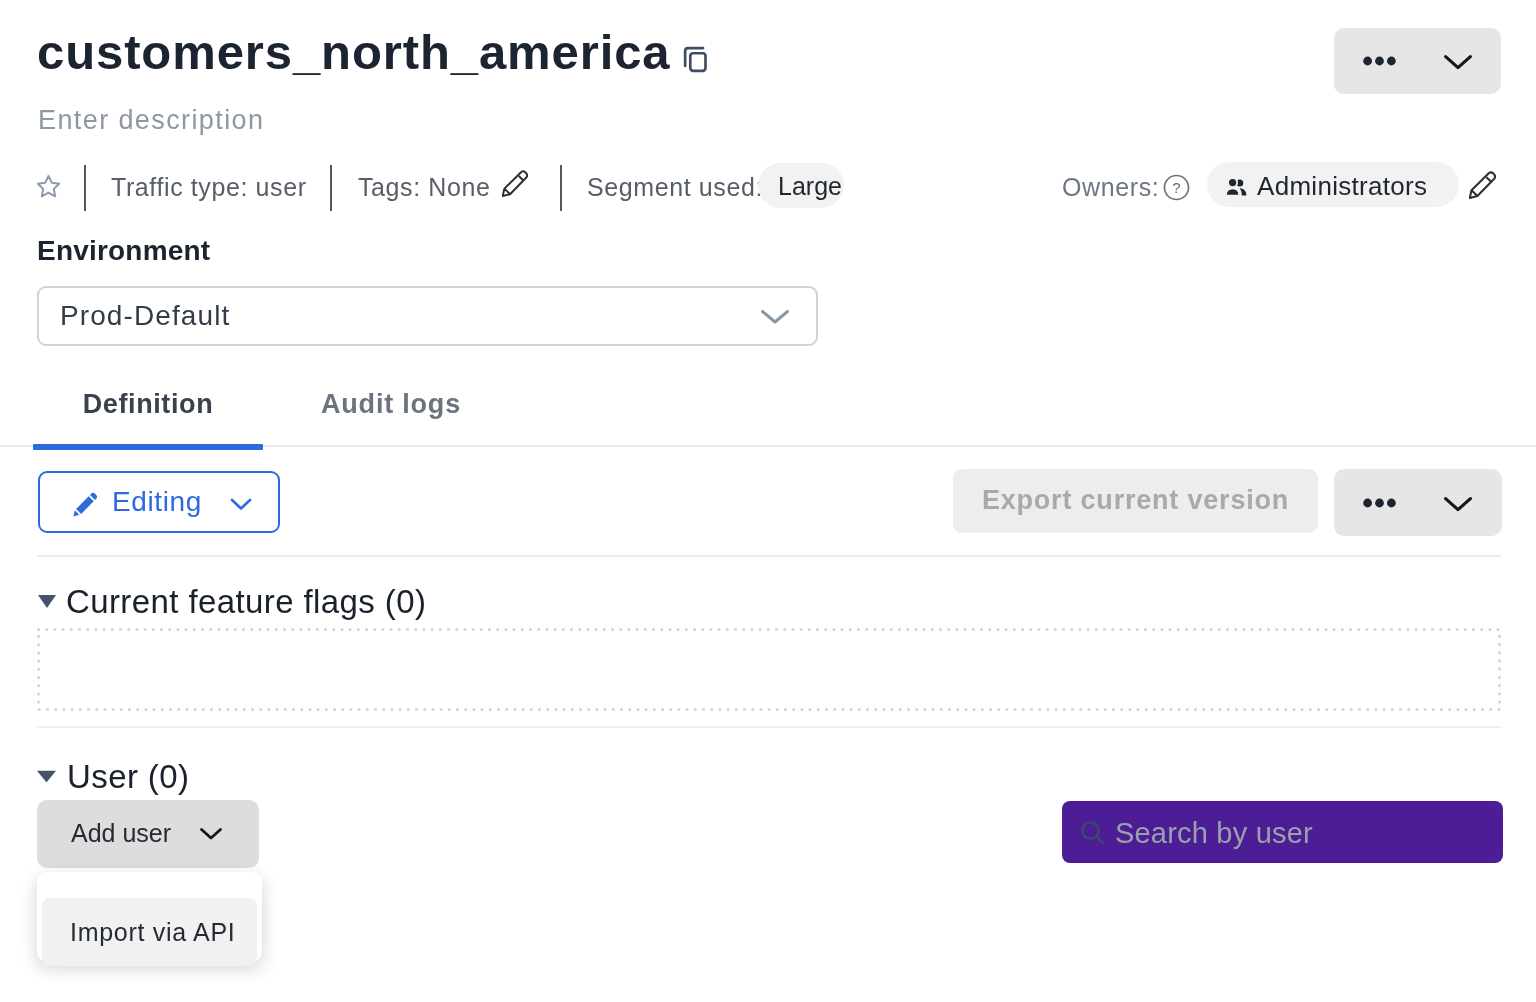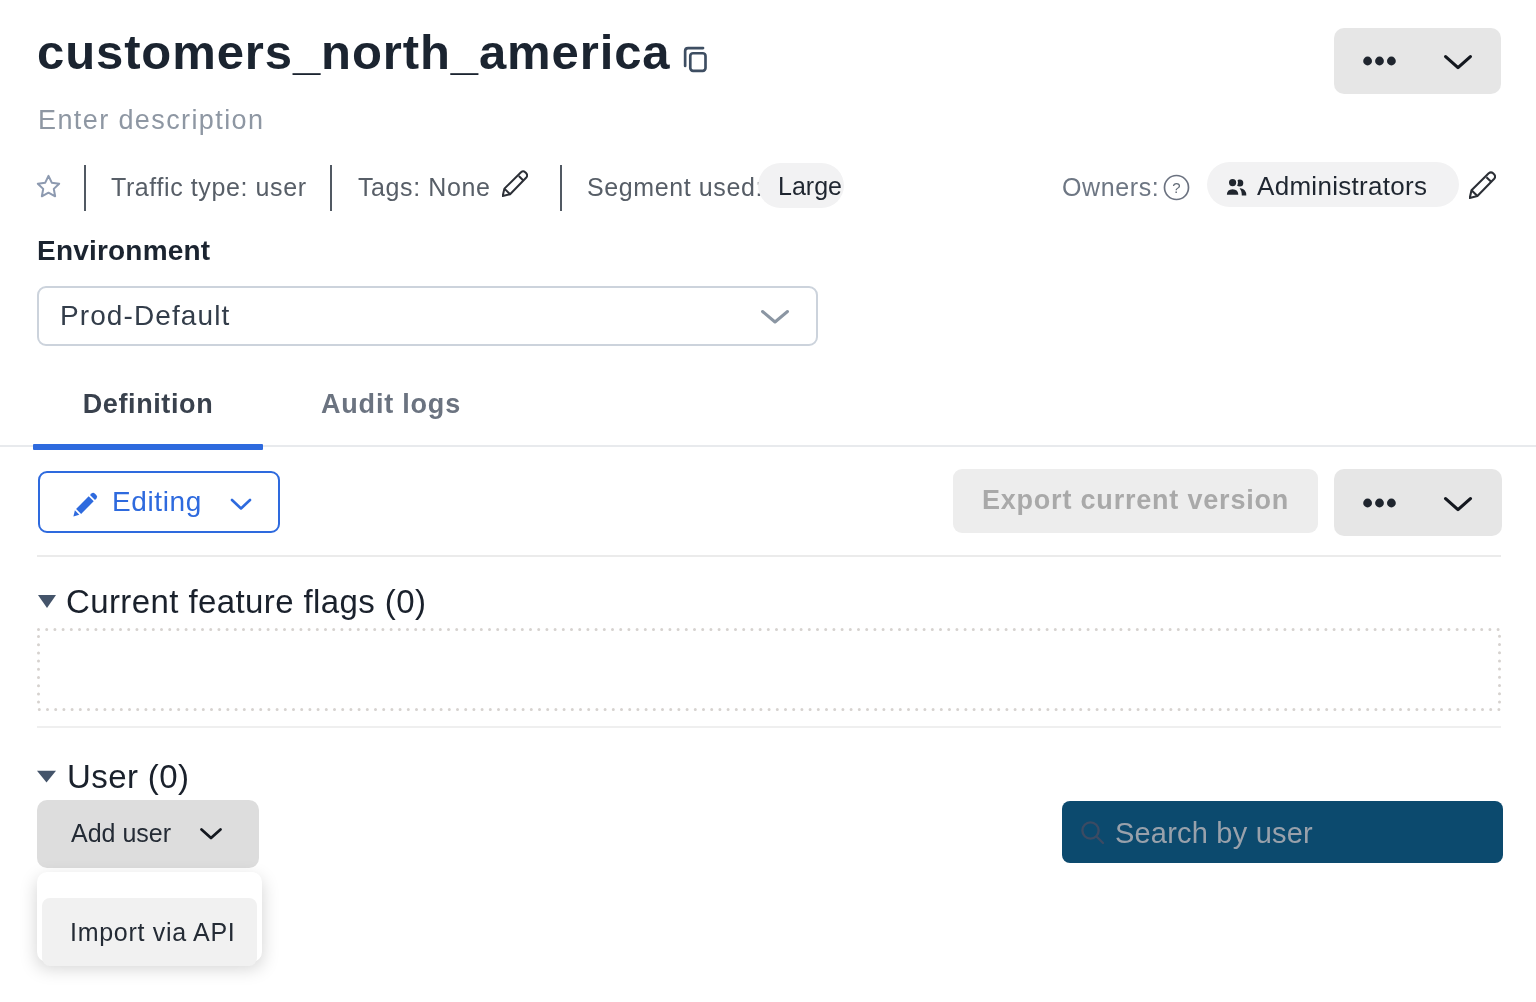--- a/index.html
+++ b/index.html
@@ -23,21 +23,21 @@
 .dotsbtn { border-radius:10px; background:#e6e6e6; }
 .hr1 { left:37px; top:555px; width:1464px; height:2px; background:#ebebeb; }
 .sechead { font-size:33px; color:#1a212c; letter-spacing:0.4px; }
 .dotbox { left:37px; top:628px; width:1464px; height:83px; }
 .dotbox .inner { position:absolute; width:100%; top:24px; text-align:center; font-size:25px; color:#222a36; }
 .dotbox .lnk { color:#3a6fd8; font-weight:700; }
 .hr2 { left:37px; top:726px; width:1464px; height:2px; background:#efefef; }
 .addbtn { left:37px; top:800px; width:222px; height:68px; border-radius:10px; background:#dddddd; }
 .menu { left:37px; top:872px; width:225px; height:90px; background:#fff; border-radius:10px; box-shadow:0 6px 18px rgba(0,0,0,0.18); }
 .menuitem { position:absolute; left:5px; top:26px; width:215px; height:68px; background:#f1f1f1; border-radius:8px; font-size:25px; color:#242b35; line-height:68px; padding-left:28px; letter-spacing:0.7px; }
-.search { left:1062px; top:801px; width:441px; height:62px; background:#0c4a6e; border-radius:8px; }
+.search { left:1062px; top:801px; width:441px; height:62px; background:#4c1d95; border-radius:8px; }
 .search span { position:absolute; left:53px; top:16px; font-size:29px; color:#99a1ab; letter-spacing:0.2px; }
 </style>
 </head>
 <body>
 <div class="abs title">customers_north_america</div>
 <svg class="abs" style="left:681px;top:44px" width="28" height="30" viewBox="0 0 26 28">
   <path d="M3.8 20.5 L3.8 6.5 Q3.8 3.8 6.5 3.8 L20.5 3.8" fill="none" stroke="#3e4e62" stroke-width="2.5" stroke-linecap="round"></path>
   <rect x="8.6" y="8.6" width="14.2" height="16.4" rx="2.6" fill="none" stroke="#3e4e62" stroke-width="2.5"></rect>
 </svg>
 <div class="abs dotsbtn" style="left:1334px;top:28px;width:167px;height:66px;">

